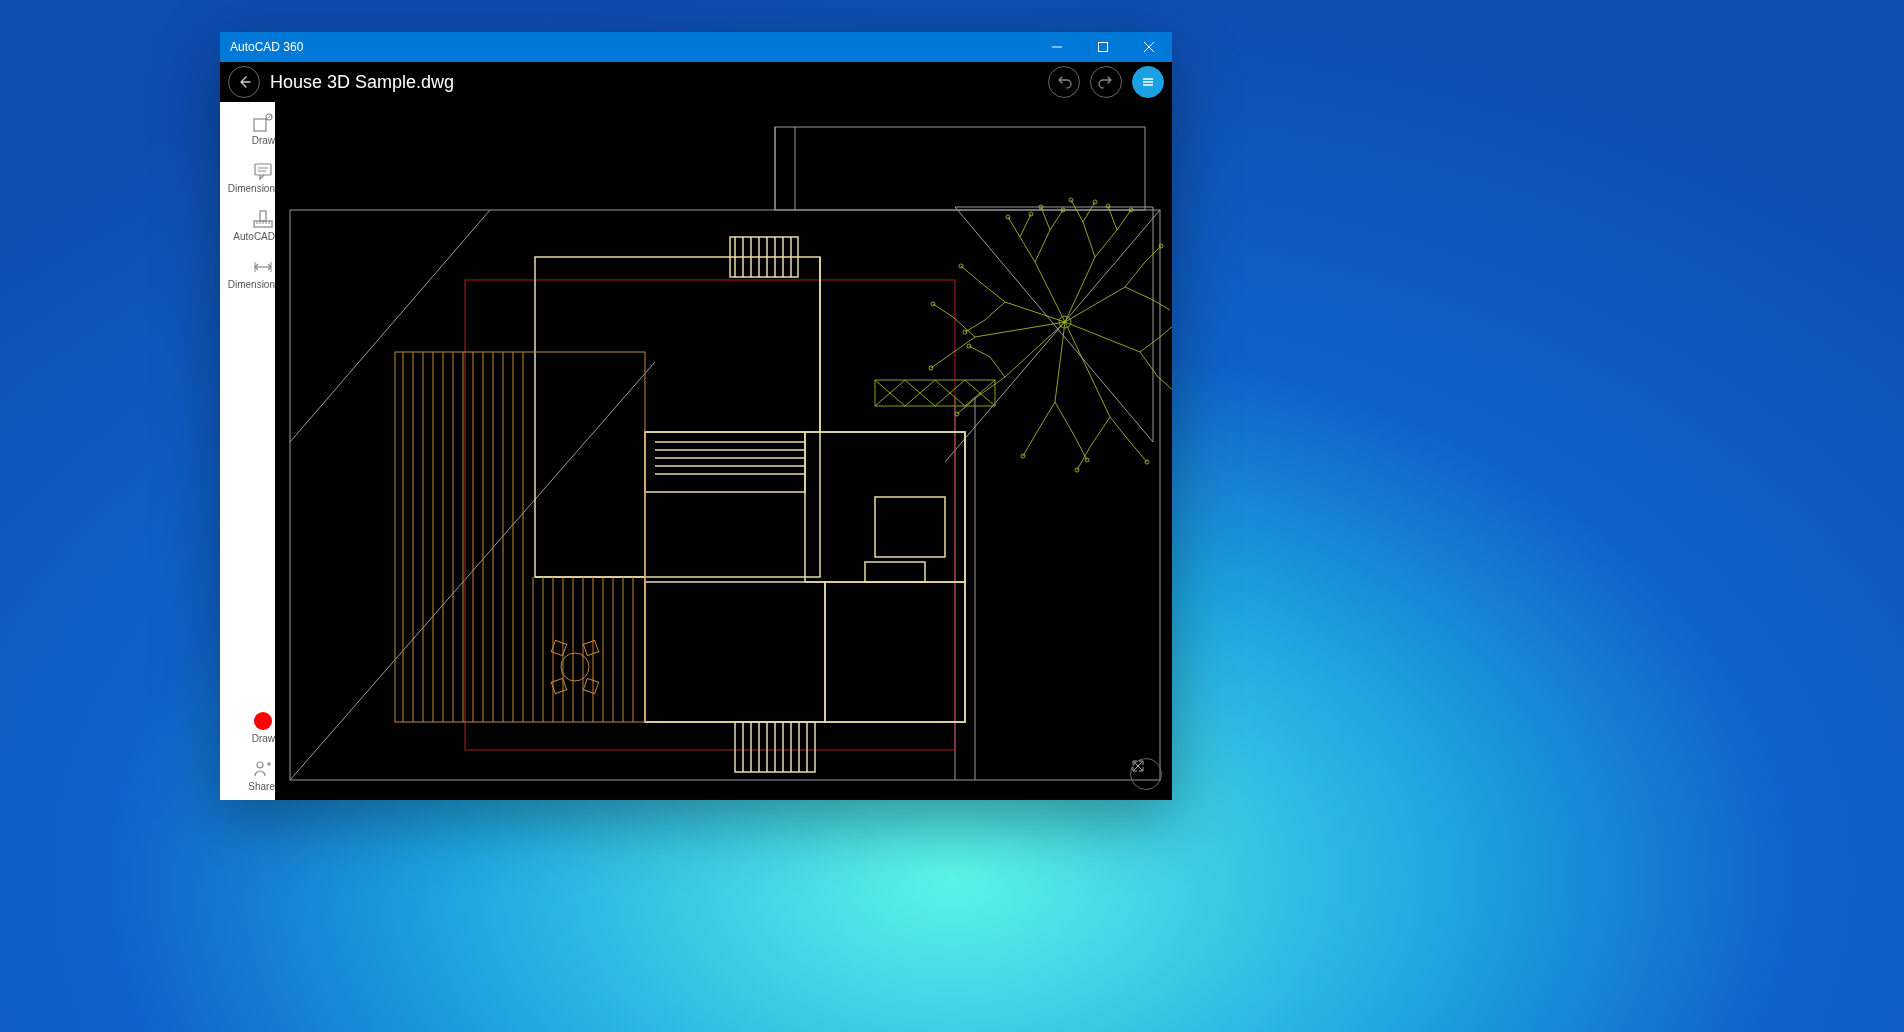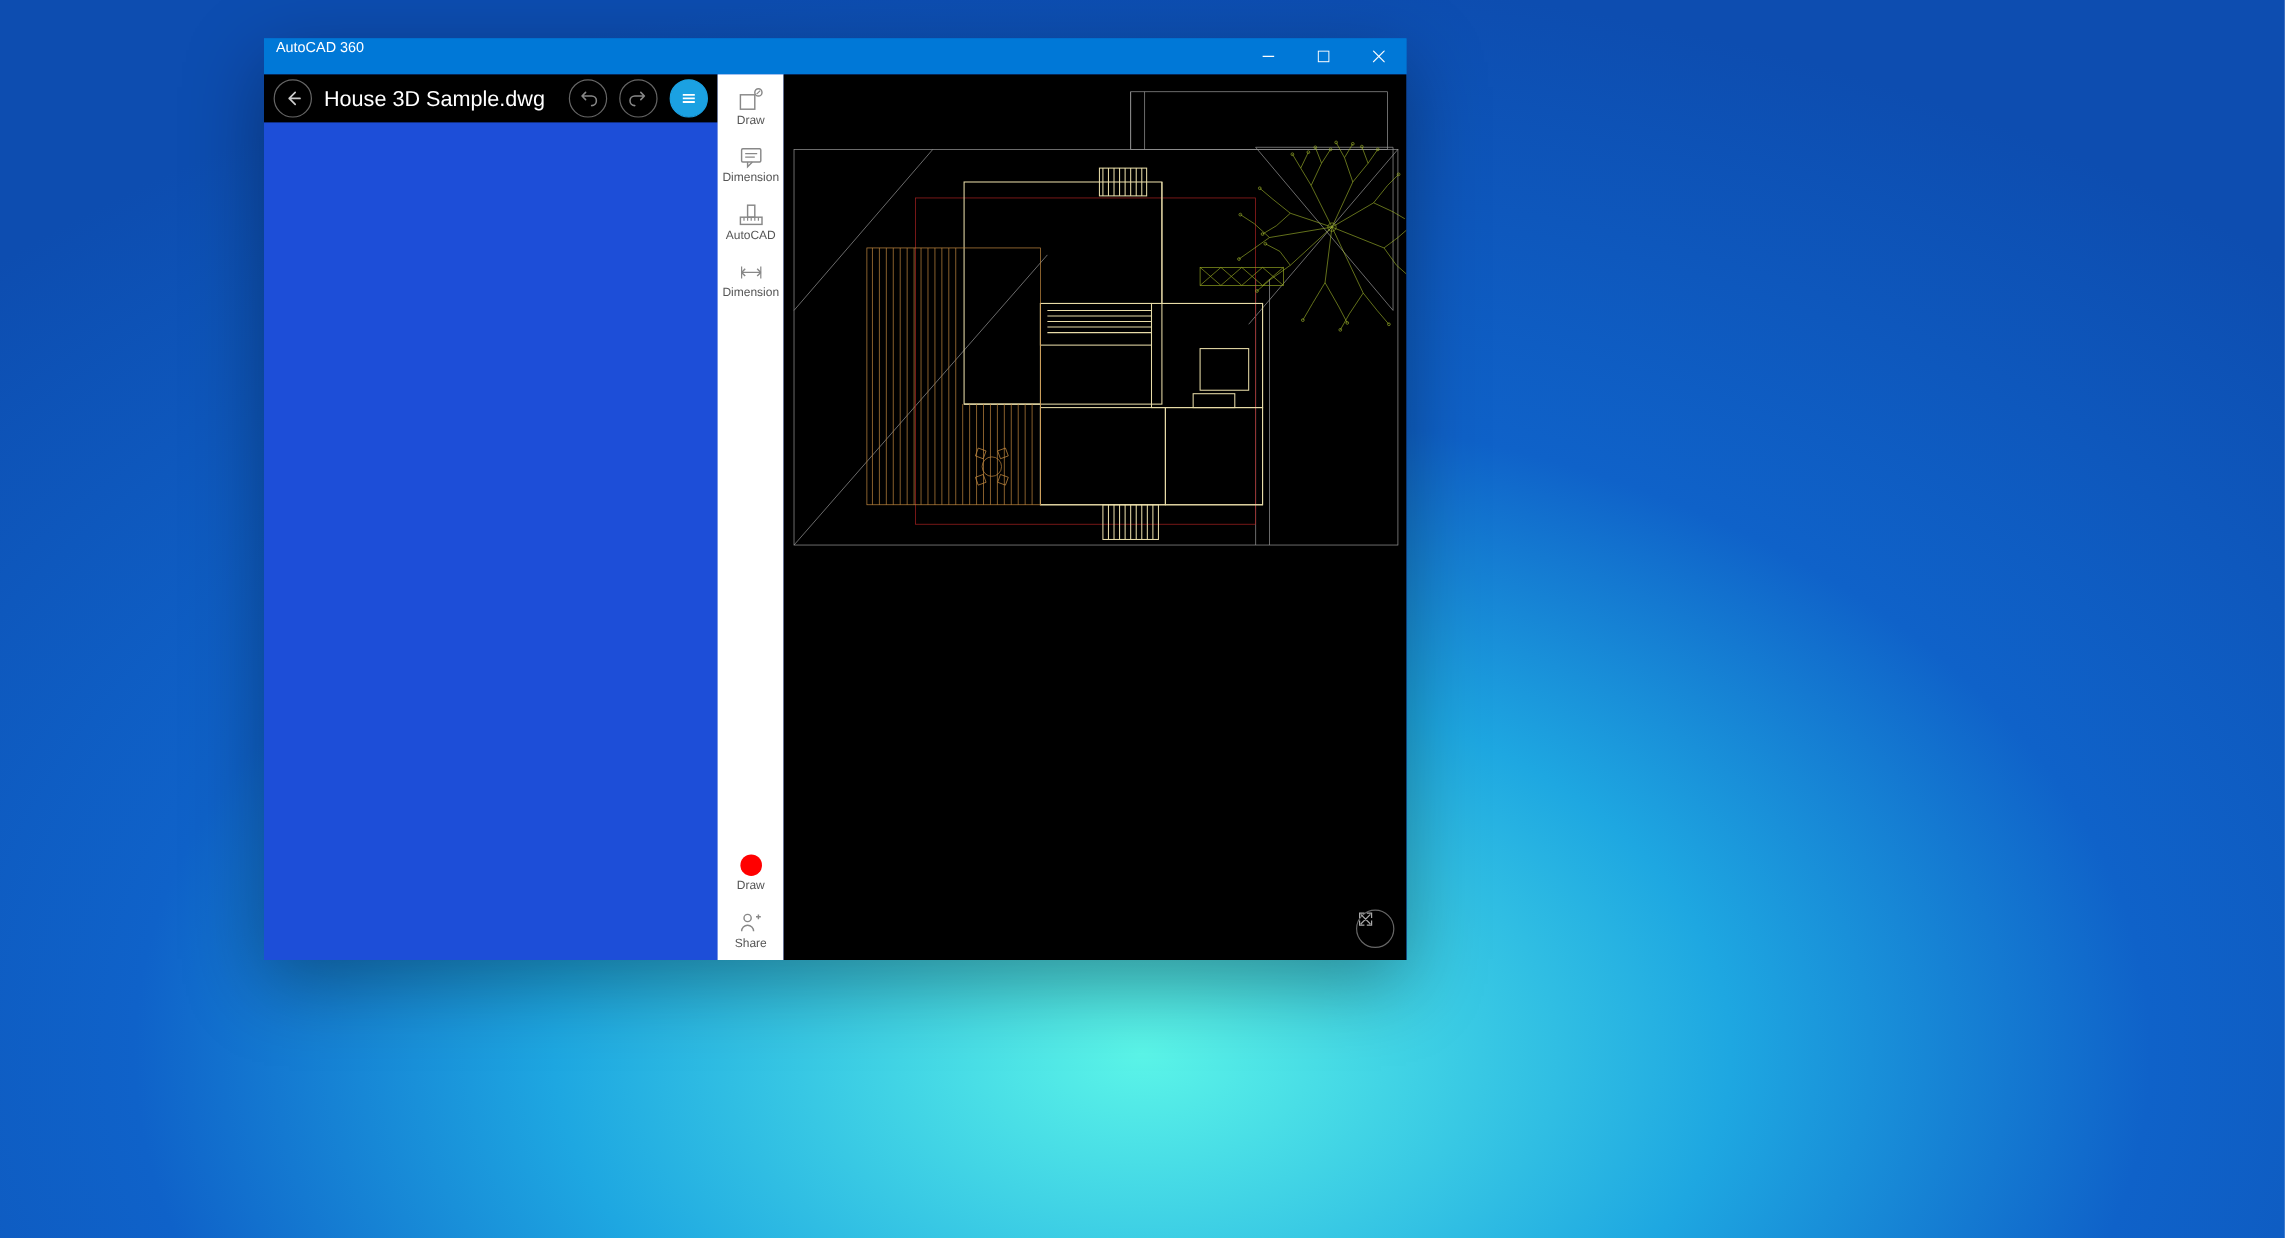--- a/index.html
+++ b/index.html
@@ -1,29 +1,29 @@
 <!DOCTYPE html>
 <html><head>
 <meta charset="utf-8">
 <style>
   html,body{margin:0;padding:0;width:1904px;height:1032px;overflow:hidden;font-family:"Segoe UI",Arial,sans-serif}
   body{background:radial-gradient(ellipse 1400px 900px at 50% 85%,#5bf5e8 0%,#1ea7e1 35%,#0f62c9 60%,#0d4db0 100%)}
   .window{position:absolute;left:220px;top:32px;width:952px;height:768px;background:#0078d7;box-shadow:0 20px 60px rgba(0,0,0,.35);display:flex;flex-direction:column}
-  .titlebar{height:30px;background:#0078d7;color:#fff;display:flex;align-items:flex-start;font-size:12px;padding-left:10px}
+  .titlebar{height:30px;background:#0078d7;color:#fff;display:flex;align-items:center;font-size:12px;padding-left:10px}
   .titlebar .title{flex:1}
   .winbtn{width:46px;height:30px;display:flex;align-items:center;justify-content:center;color:#fff}
-  .content{flex:1;background:#1d4ed8;display:flex;position:relative}
+  .content{flex:1;background:#7f1d1d;display:flex;flex-direction:column;position:relative}
   .appheader{height:40px;background:#000;display:flex;align-items:center;padding:0 8px;gap:10px}
   .circlebtn{width:30px;height:30px;border:1px solid #666;border-radius:50%;display:flex;align-items:center;justify-content:center;color:#bbb}
   .circlebtn.active{background:#1ba1e2;border-color:#1ba1e2;color:#fff}
   .filename{color:#fff;font-size:18px;font-weight:300}
   .headerspacer{flex:1}
   .main{flex:1;display:flex}
   .sidebar{width:55px;background:#fff;display:flex;flex-direction:column;padding-top:4px}
-  .tool{display:flex;flex-direction:column;align-items:center;padding:6px 0 8px;color:#555;font-size:10px}
+  .tool{display:flex;flex-direction:column;align-items:flex-end;padding:6px 0 8px;color:#555;font-size:10px}
   .tool .icn{width:24px;height:22px;display:flex;align-items:center;justify-content:center;margin-bottom:2px}
   .tool .lbl{line-height:1}
   .spacer{flex:1}
   .colordot{width:18px;height:18px;border-radius:50%;background:#ff0000}
   .canvas{flex:1;background:#000;position:relative;overflow:hidden}
   .canvas svg{position:absolute;inset:0}
   .fsbtn{position:absolute;right:10px;bottom:10px;width:30px;height:30px;border:1px solid #666;border-radius:50%;display:flex;align-items:center;justify-content:center}
 </style>
 </head>
 <body>

